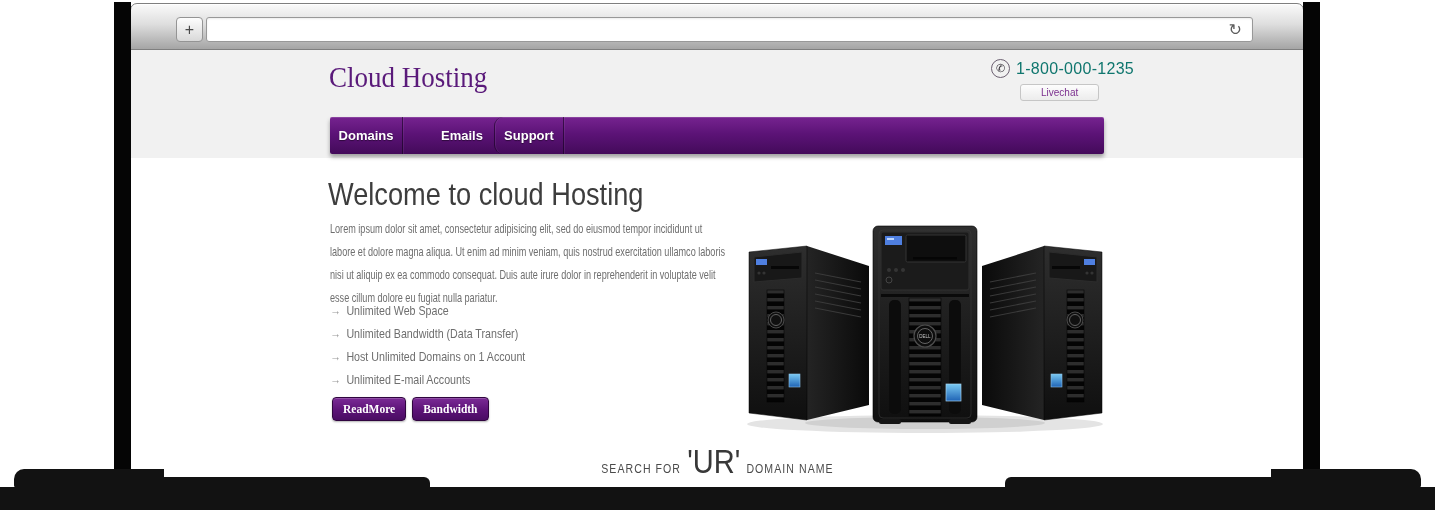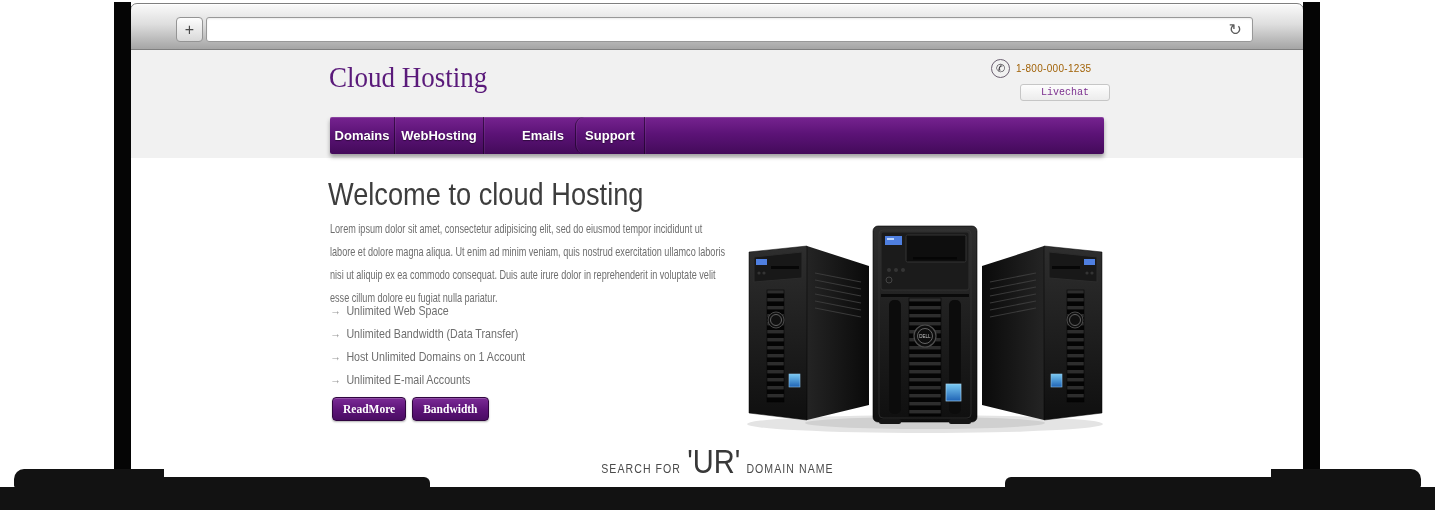--- a/index.html
+++ b/index.html
@@ -36,34 +36,34 @@
   
   .page{position:absolute;left:131px;top:36px;width:1173px;height:437px;background:#fff;z-index:2;}
   .band{position:absolute;left:0;top:0;width:100%;height:122px;background:#f1f1f1;}
 
   .logo{position:absolute;left:198px;top:24px;font-family:"Liberation Serif","DejaVu Serif",serif;
     font-size:30px;color:#5a1a7a;transform:scaleX(.9);transform-origin:0 0;white-space:nowrap;}
 
   .phone{position:absolute;left:860px;top:23px;display:flex;align-items:center;gap:6px;}
   .phone-icon{width:19px;height:19px;border:1.6px solid #6b5f70;border-radius:50%;box-sizing:border-box;
     display:flex;align-items:center;justify-content:center;font-size:11px;color:#2f2b33;line-height:1;}
-  .phone-number{color:#a16207;font-size:10px;letter-spacing:.3px;cursor:pointer;}
+  .phone-number{color:#0f766e;font-size:16px;letter-spacing:.3px;cursor:pointer;}
   .livechat{position:absolute;left:889px;top:48px;min-width:60px;height:17px;box-sizing:border-box;
     border:1px solid #c6c6c6;border-radius:3px;background:linear-gradient(#fdfdfd,#ececec);
-    color:#7b2f8e;font-size:10px;line-height:14px;padding:0 20px;cursor:pointer;font-family:Liberation Mono, monospace;}
+    color:#7b2f8e;font-size:10px;line-height:14px;padding:0 20px;cursor:pointer;}
 
   .nav{position:absolute;left:199px;top:81px;width:774px;height:37px;border-radius:2px;
     background:linear-gradient(#762390,#5c1377 45%,#430a5a);
     box-shadow:0 3px 4px rgba(0,0,0,.35), inset 0 1px 0 rgba(255,255,255,.15);}
   .nav ul{display:flex;height:100%;margin:0;padding:0;list-style:none;}
   .nav li{display:flex;align-items:center;justify-content:center;color:#fff;font-size:13px;
     font-weight:bold;text-shadow:0 1px 1px rgba(0,0,0,.45);cursor:pointer;}
   .nav li:not(:first-child){border-left:1px solid rgba(12,0,22,.55);
     box-shadow:inset 1px 0 0 rgba(255,255,255,.07);}
-  .nav li.w1{width:64px;} .nav li.w2{width:88px;} .nav li.w3{width:64px;padding-left:27px;} .nav li.w4{width:68px;border-radius:9px;}
+  .nav li.w1{width:72px;} .nav li.w2{width:88px;} .nav li.w3{width:64px;padding-left:27px;} .nav li.w4{width:68px;border-radius:9px;}
   .nav li.fill{flex:1;cursor:default;}
 
   .h1{position:absolute;left:197px;top:140px;margin:0;font-size:32px;font-weight:300;color:#3d3d3d;
     transform:scaleX(.85);transform-origin:0 0;white-space:nowrap;}
   .para{position:absolute;left:199px;top:181px;width:565px;margin:0;font-size:13px;line-height:23px;
     color:#6e6e6e;transform:scaleX(.7);transform-origin:0 0;}
   .features{position:absolute;left:199px;top:263px;margin:0;padding:0;list-style:none;width:330px;
     transform:scaleX(.82);transform-origin:0 0;}
   .features li{line-height:23px;font-size:13px;color:#6e6e6e;white-space:nowrap;}
   .features .arrow{color:#9a9a9a;margin-right:7px;}
@@ -103,21 +103,20 @@
 
     <div class="phone">
       <span class="phone-icon">✆</span>
       <span class="phone-number">1-800-000-1235</span>
     </div>
     <button class="livechat">Livechat</button>
 
     <nav class="nav">
       <ul>
         <li class="w1">Domains</li>
-        <li class="w2">WebHosting</li>
         <li class="w3">Emails</li>
         <li class="w4">Support</li>
         <li class="fill"></li>
       </ul>
     </nav>
 
     <h1 class="h1">Welcome to cloud Hosting</h1>
 
     <p class="para">Lorem ipsum dolor sit amet, consectetur adipisicing elit, sed do eiusmod tempor incididunt ut labore et dolore magna aliqua. Ut enim ad minim veniam, quis nostrud exercitation ullamco laboris nisi ut aliquip ex ea commodo consequat. Duis aute irure dolor in reprehenderit in voluptate velit esse cillum dolore eu fugiat nulla pariatur.</p>
 

